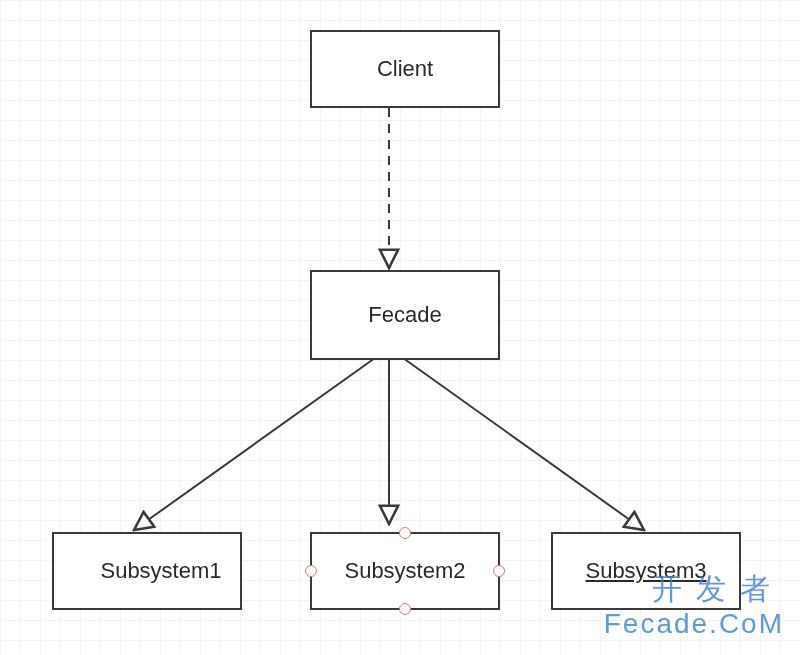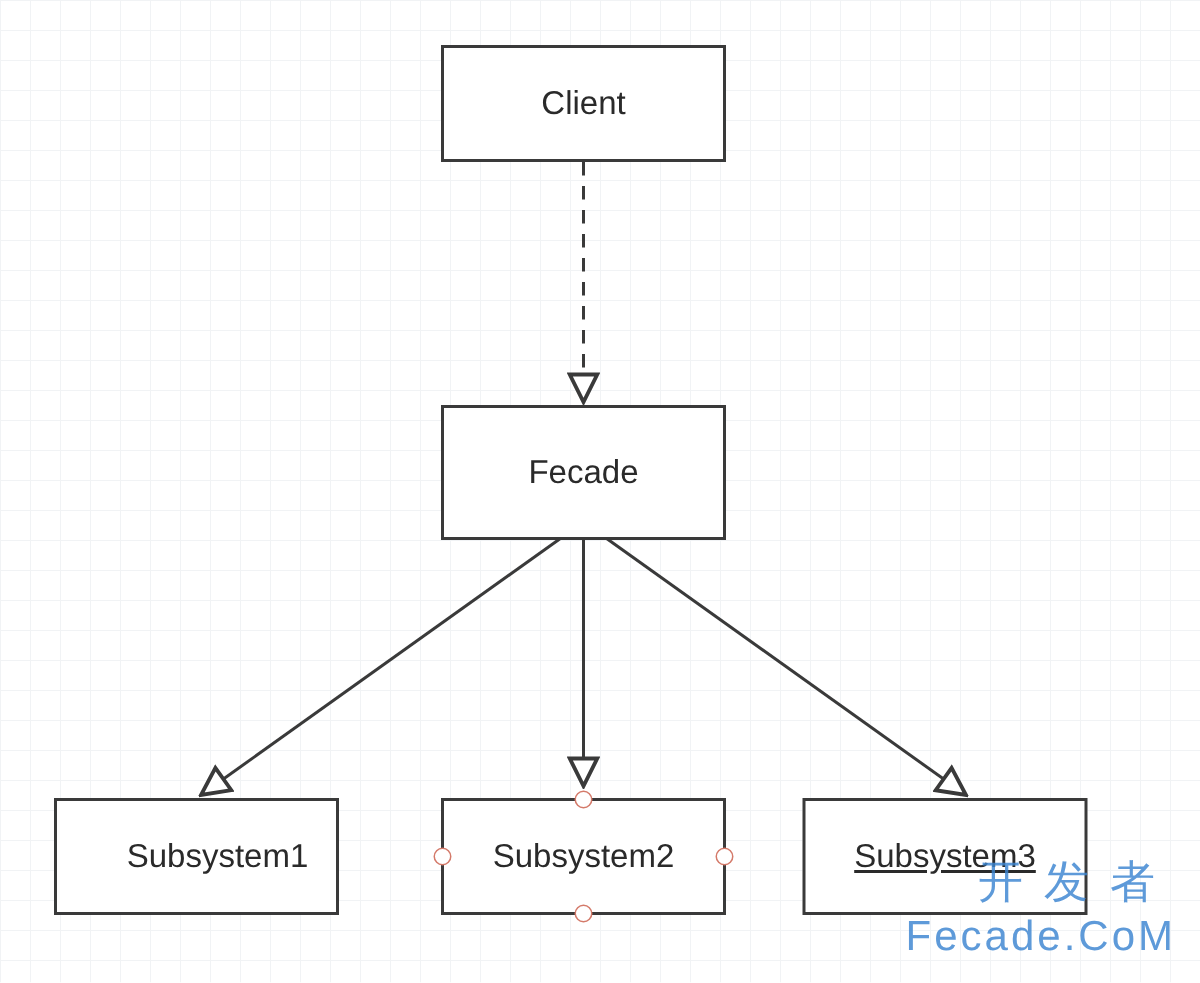--- a/index.html
+++ b/index.html
@@ -25,20 +25,21 @@
   }
   .node {
     position: absolute;
     border: 2px solid #3a3a3a;
     background: #ffffff;
     display: flex;
     align-items: center;
     justify-content: center;
     font-size: 22px;
     color: #2a2a2a;
+    margin-left: 16px;
   }
   .port {
     position: absolute;
     width: 12px;
     height: 12px;
     border: 1.5px solid #d47a6a;
     background: #ffffff;
     border-radius: 50%;
   }
   svg.edges {

